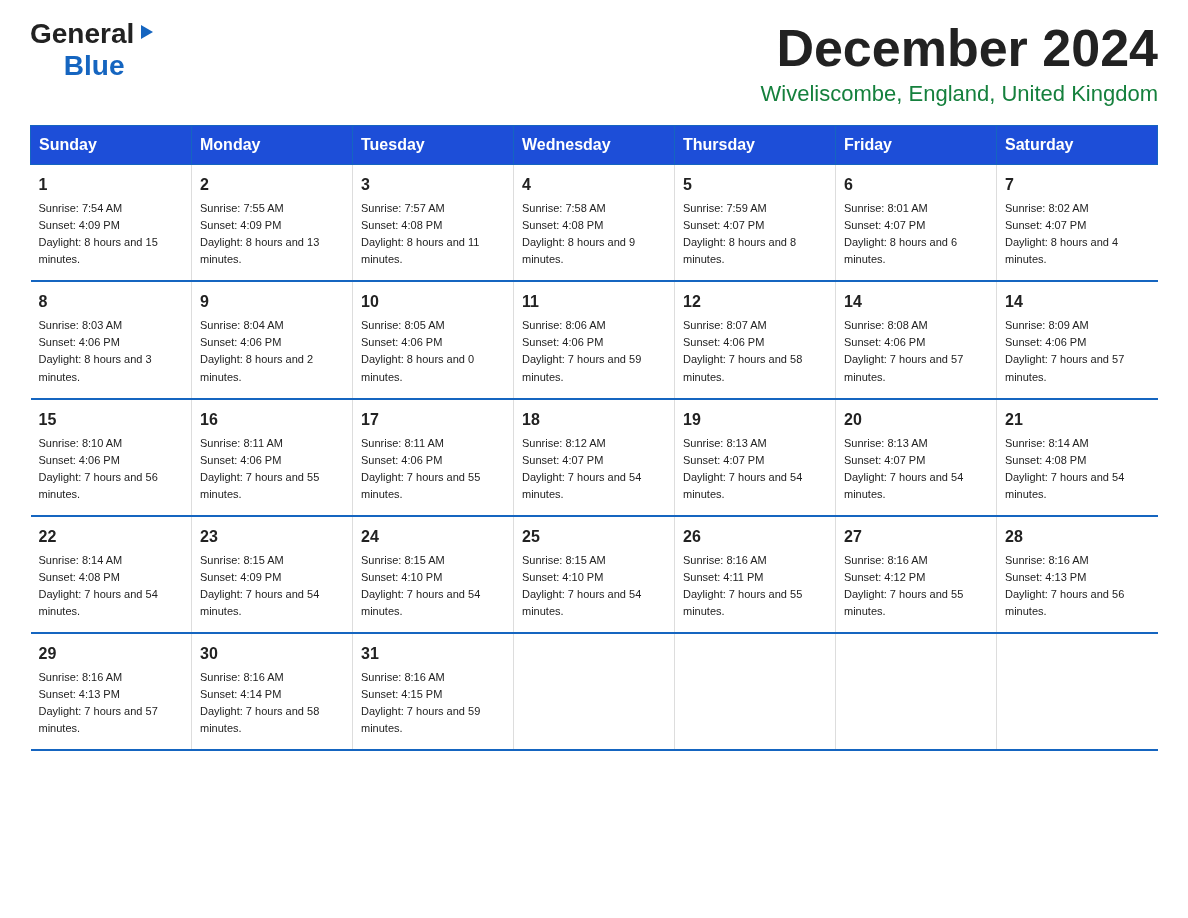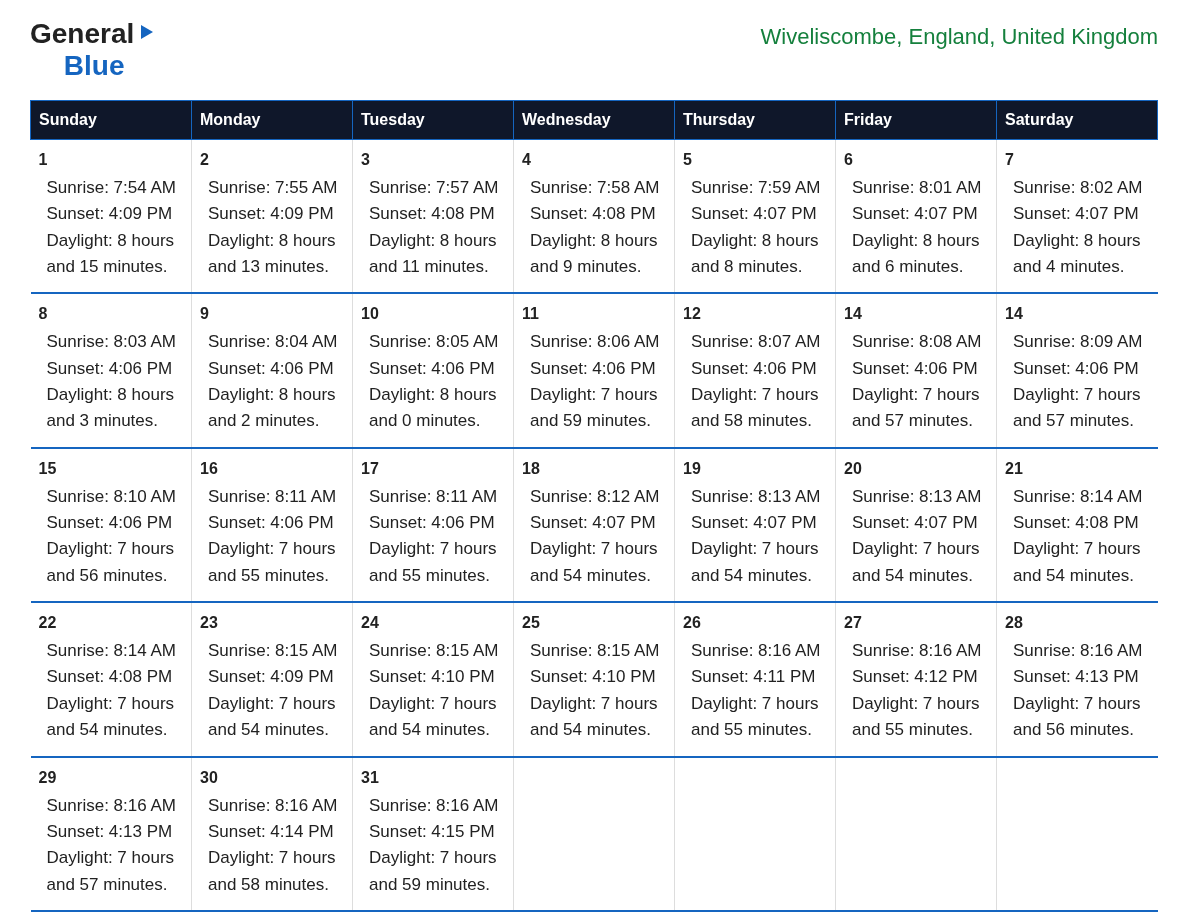--- a/index.html
+++ b/index.html
@@ -47,21 +47,21 @@
       font-size: 22px;
       color: #15803d;
       margin-top: 4px;
     }
     table {
       width: 100%;
       border-collapse: collapse;
       table-layout: fixed;
     }
     thead tr th {
-      background-color: #0f172a;
+      background-color: #1d4ed8;
       color: #fff;
       font-size: 16px;
       font-weight: bold;
       padding: 10px 8px;
       text-align: left;
       border: 1px solid #1565C0;
     }
     tbody tr {
       border-bottom: 2px solid #1565C0;
     }
@@ -75,40 +75,40 @@
       min-height: 100px;
     }
     tbody td:last-child { border-right: none; }
     .day-number {
       font-size: 16px;
       font-weight: bold;
       display: block;
       margin-bottom: 3px;
     }
     .day-info {
-      font-size: 17px;
+      font-size: 11px;
       color: #222;
       line-height: 1.55;
-      margin-left: 8px;
     }
   </style>
 </head>
 <body>
 
 <div class="header-area">
   <div class="logo">
     <div style="display:flex; align-items:center;">
       <span class="logo-text">General</span>
       <svg width="22" height="22" viewBox="0 0 22 22" style="margin-left:2px; margin-bottom:4px;">
         <polygon points="5,4 17,11 5,18" fill="#1565C0"></polygon>
       </svg>
     </div>
     <div class="logo-blue-word">Blue</div>
   </div>
   <div class="title-area">
+    <div class="month-title">December 2024</div>
     <div class="location-title">Wiveliscombe, England, United Kingdom</div>
   </div>
 </div>
 
 <table>
   <thead>
     <tr id="header-row">
         <th>Sunday</th>
         <th>Monday</th>
         <th>Tuesday</th>

